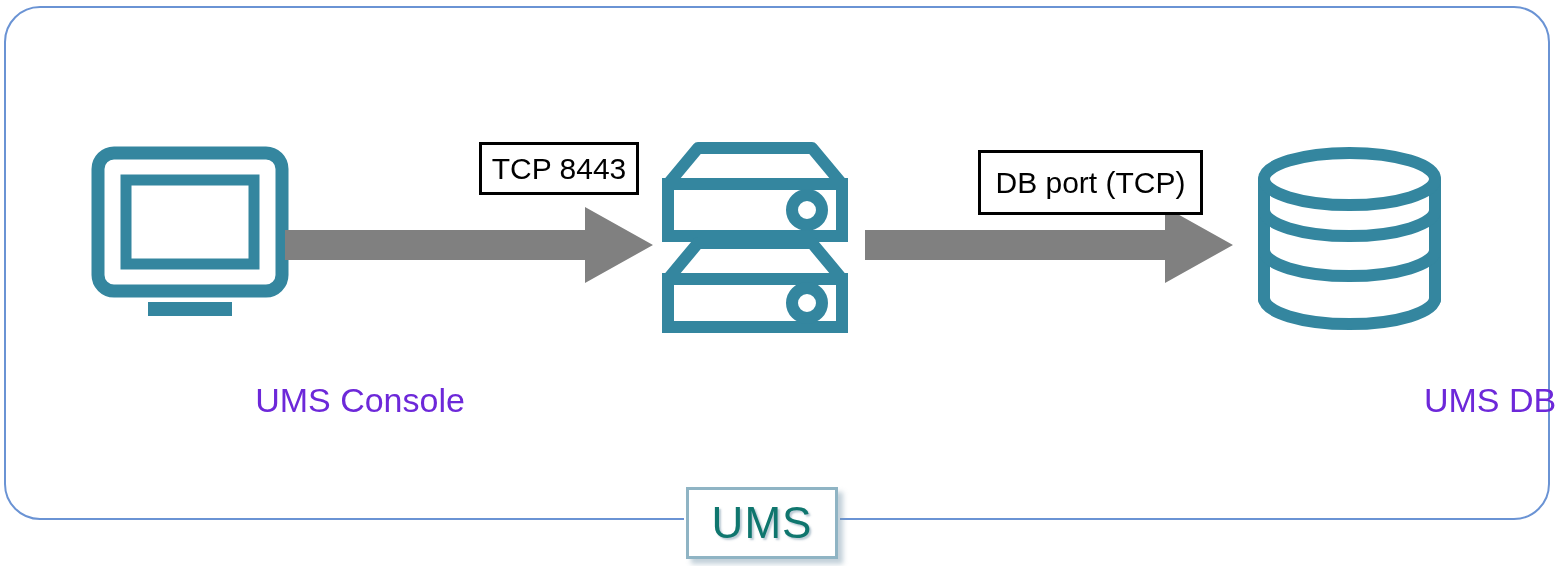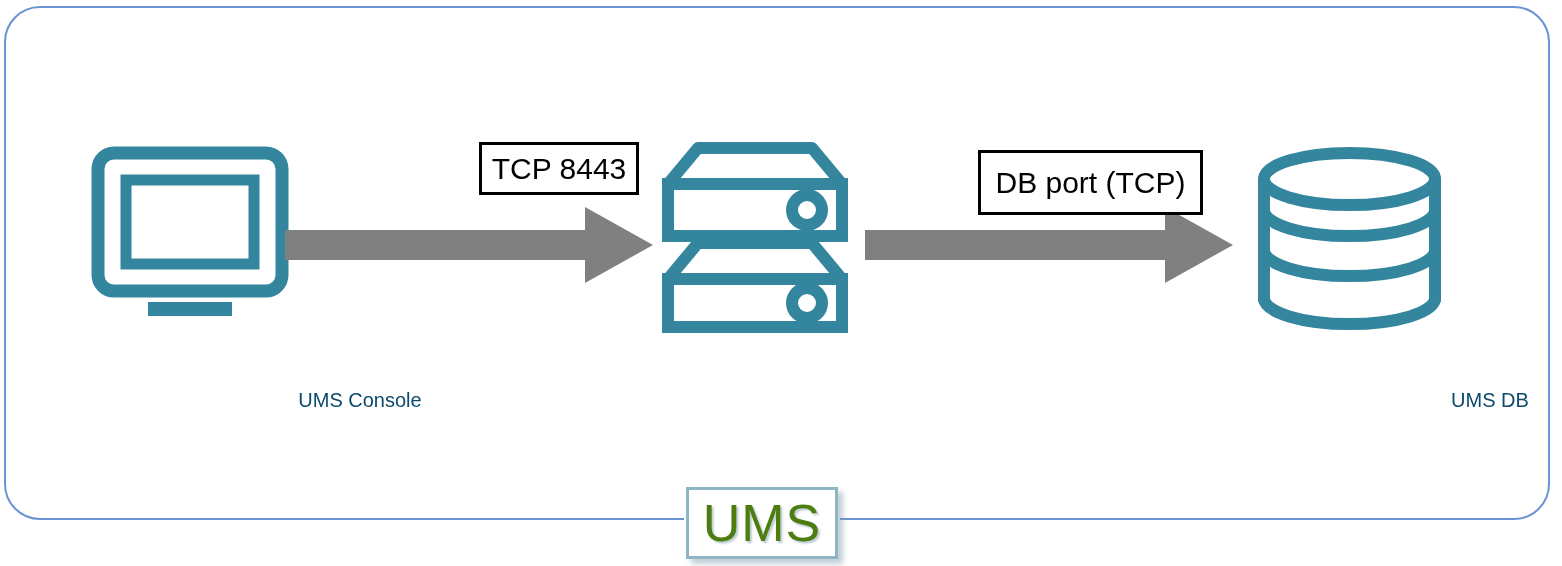--- a/index.html
+++ b/index.html
@@ -42,22 +42,22 @@
 
   
   .node {
     position: absolute;
     text-align: center;
   }
   .node-caption {
     position: absolute;
     width: 100%;
     text-align: center;
-    color: #0c4a6e;
-    font-size: 20px;
+    color: #6d28d9;
+    font-size: 34px;
     line-height: 34px;
     white-space: nowrap;
   }
 
   
   .icon-svg { display: block; }
 
   
   .port-label {
     position: absolute;
@@ -86,22 +86,22 @@
     height: 72px;
     border: 3px solid #8fb4c4;
     background: #ffffff;
     box-sizing: border-box;
     display: flex;
     align-items: center;
     justify-content: center;
     box-shadow: 5px 5px 5px rgba(120,150,170,0.45);
   }
   .ums-badge-text {
-    color: #4d7c0f;
-    font-size: 52px;
+    color: #0f766e;
+    font-size: 44px;
     line-height: 1;
     letter-spacing: 1px;
     text-shadow: 2px 2px 2px rgba(120,150,170,0.5);
   }
 </style>
 </head>
 <body>
 
 <div id="canvas">
 

